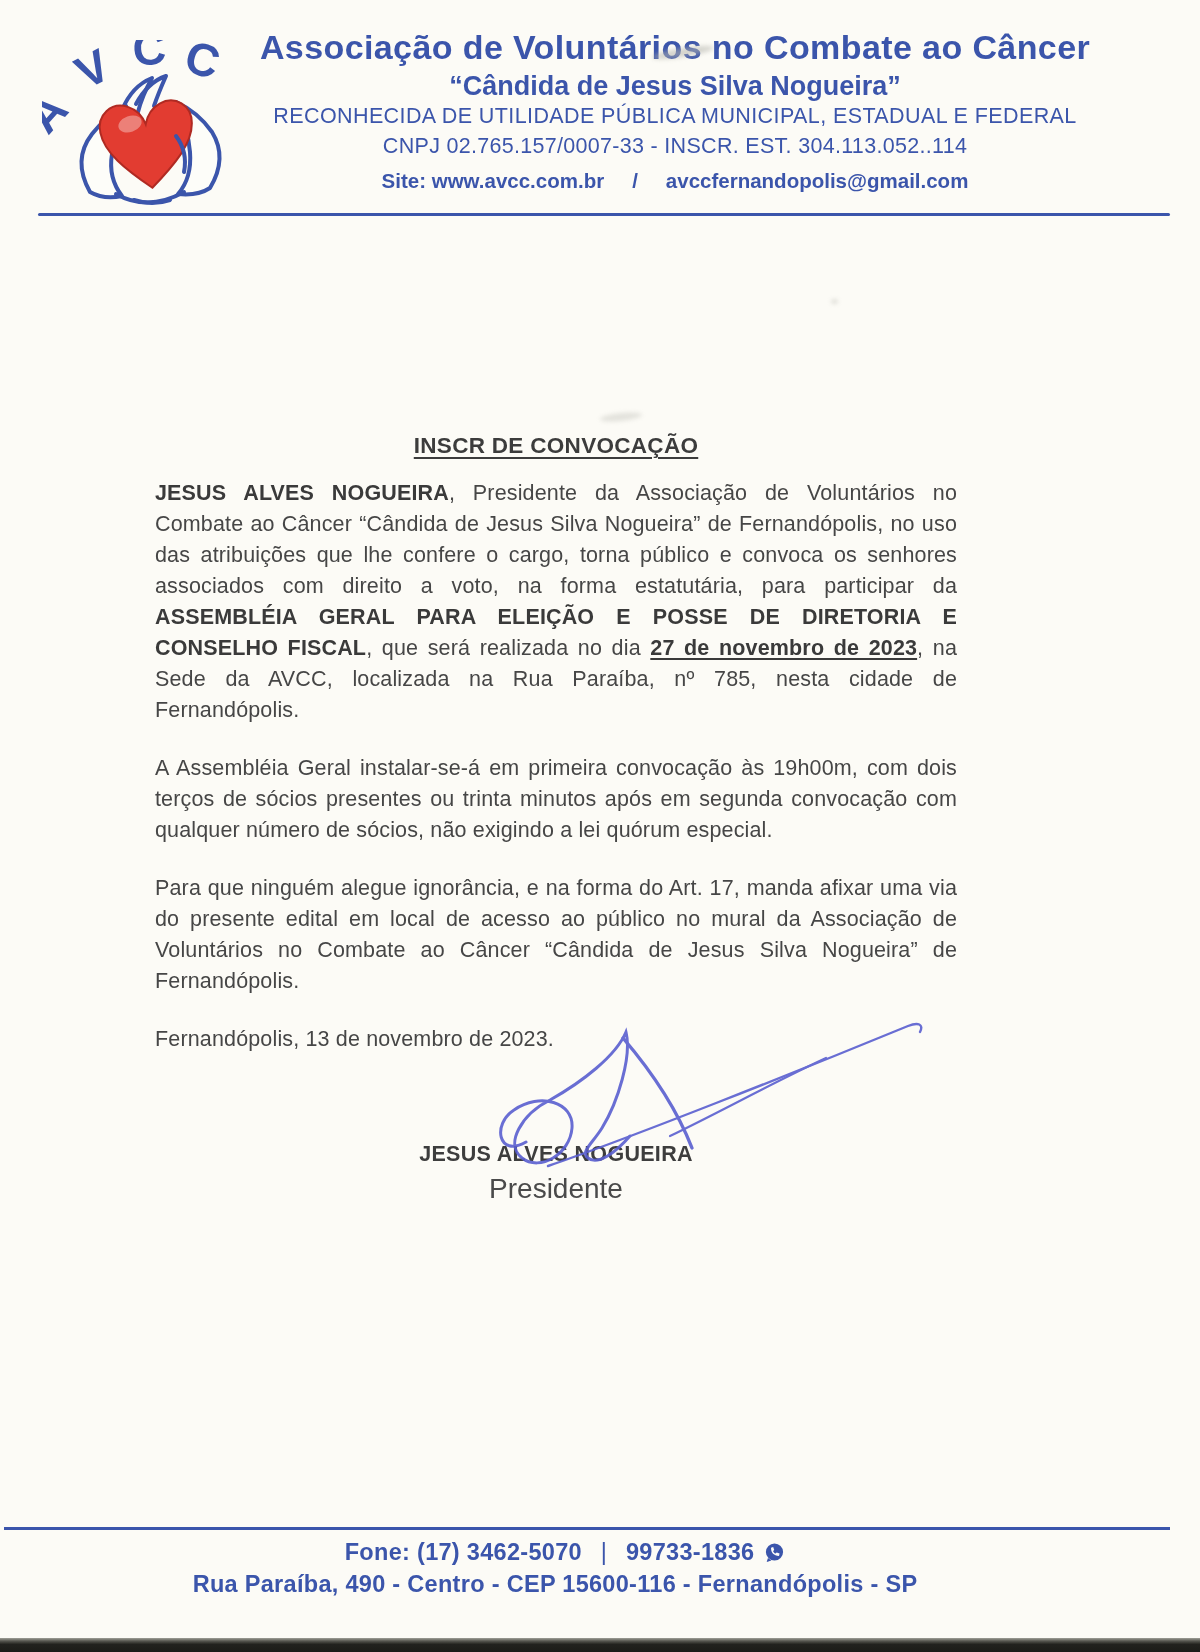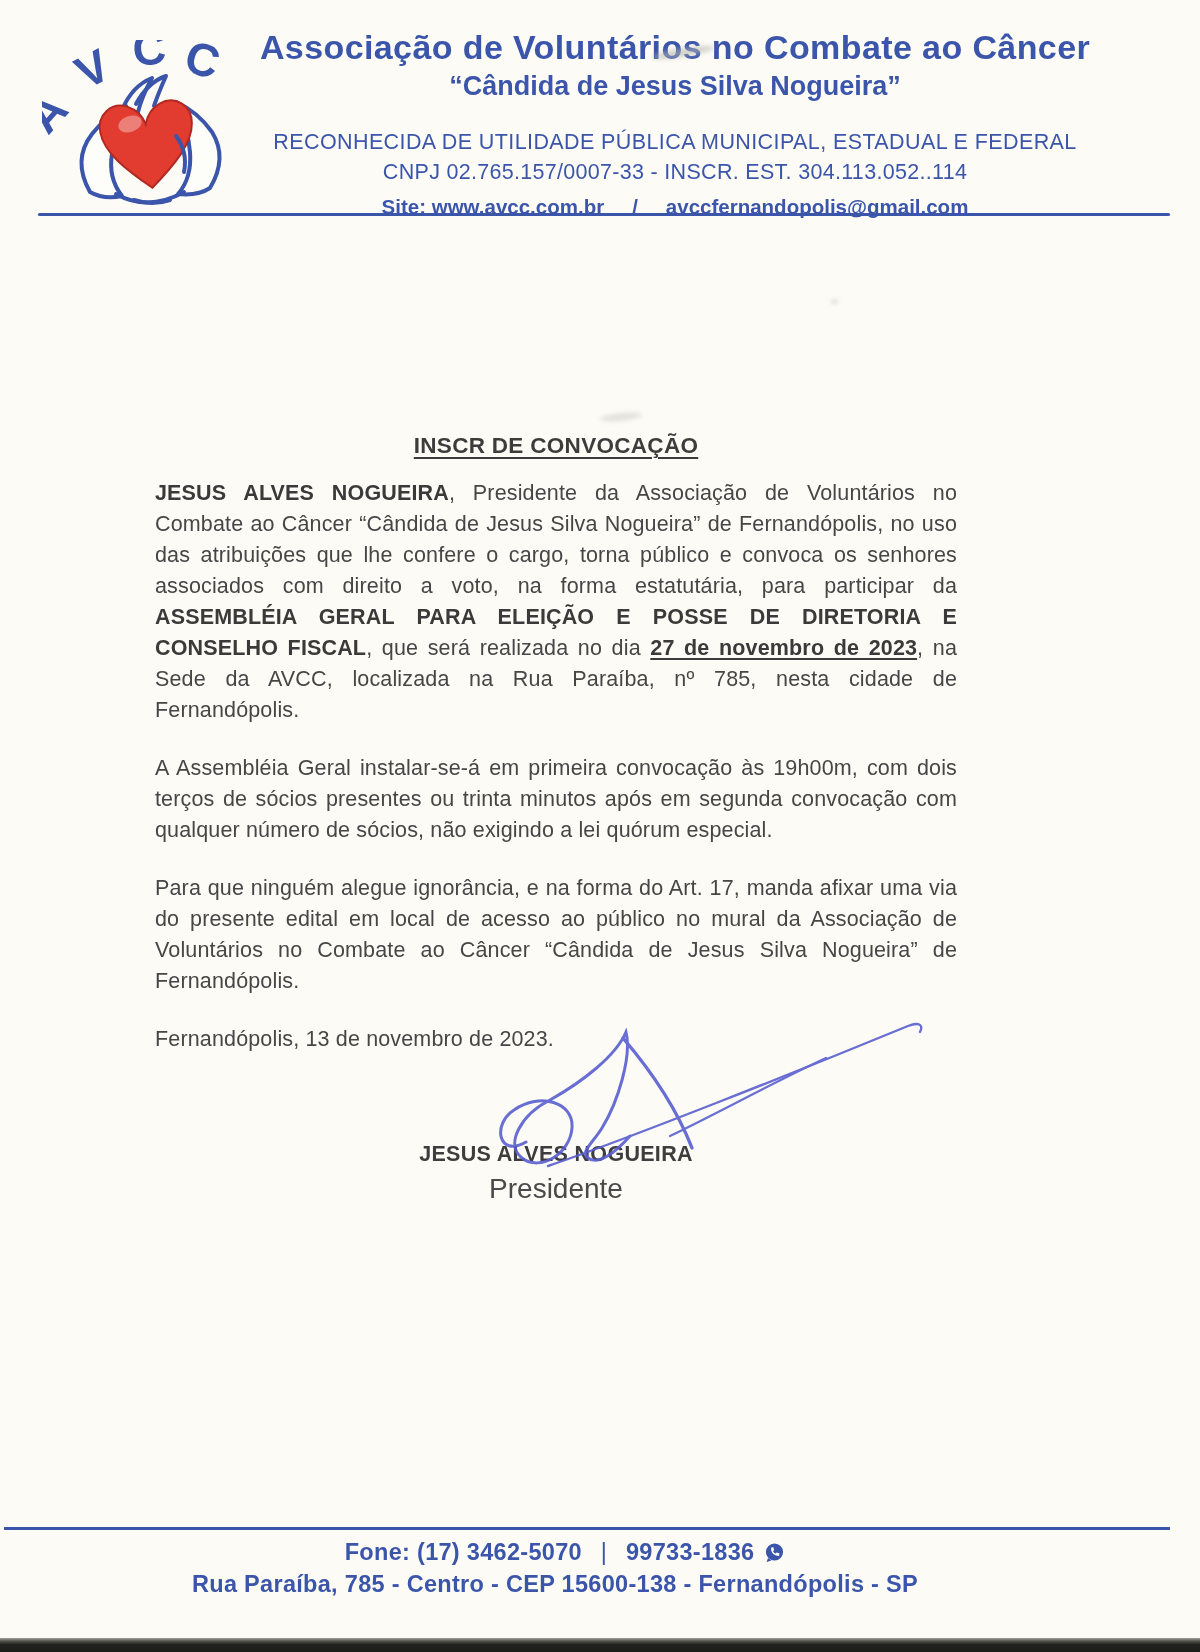--- a/index.html
+++ b/index.html
@@ -16,21 +16,21 @@
     background:var(--page-bg,#fcfbf6);
     font-family:"Liberation Sans",sans-serif;
     overflow:hidden;
   }
   
   .letterhead{position:absolute;top:28px;left:0;right:0;height:190px;}
   .logo{position:absolute;left:42px;top:12px;width:212px;height:180px;}
   .head-text{position:absolute;left:170px;right:20px;top:0;text-align:center;color:var(--brand-blue,#3b55ab);}
   .h-title{font-size:34px;font-weight:700;letter-spacing:.4px;}
   .h-sub{font-size:27px;font-weight:700;margin-top:4px;}
-  .h-rec{font-size:21.5px;margin-top:28px;letter-spacing:.4px;}
+  .h-rec{font-size:21.5px;margin-top:2px;letter-spacing:.4px;}
   .h-cnpj{font-size:21.5px;margin-top:5px;letter-spacing:.3px;}
   .h-site{font-size:20.5px;font-weight:700;margin-top:10px;display:flex;justify-content:center;gap:28px;}
   .rule{position:absolute;top:213px;left:38px;right:30px;height:3px;background:var(--brand-blue,#3b55ab);border-radius:2px;}
   
   .doc{position:absolute;left:155px;top:430px;width:802px;color:var(--body-text,#464646);
        font-size:21.5px;line-height:31px;letter-spacing:.15px;}
   .doc-title{margin:0 0 17px;text-align:center;font-size:22.5px;font-weight:700;color:#3c3c3c;
        text-decoration:underline;text-decoration-thickness:2px;text-underline-offset:4px;letter-spacing:.3px;}
   .doc p{margin:12px 0 27px;text-align:justify;}
   .doc p.dateline{text-align:left;margin-top:4px;}
@@ -126,20 +126,20 @@
     <span>Fone:</span>
     <span>(17) 3462-5070</span>
     <span class="sep">|</span>
     <span>99733-1836</span>
     <svg class="wa" width="21" height="21" viewBox="0 0 21 21">
       <circle cx="10.5" cy="10" r="8.6" fill="#3b55ab"></circle>
       <path d="M4 16 L2.6 20 L7.4 18.4 Z" fill="#3b55ab"></path>
       <path fill="#fdfdf9" d="M7 5.8 C 7 11 9.8 13.8 15 13.9 L 15.6 11.6 L 12.7 10.5 L 11.6 11.6 C 10.1 11 9.6 10.4 9.1 9 L 10.2 7.9 L 9.2 5 Z"></path>
     </svg>
   </div>
-  <div class="f-address">Rua Paraíba, 785 - Centro - CEP 15600-138 - Fernandópolis - SP</div>
+  <div class="f-address">Rua Paraíba, 490 - Centro - CEP 15600-116 - Fernandópolis - SP</div>
 
   <div class="artifact a1"></div>
   <div class="artifact a2"></div>
   <div class="artifact a3"></div>
   <div class="scan-bar"></div>
 
 </div>
 
 </body></html>

